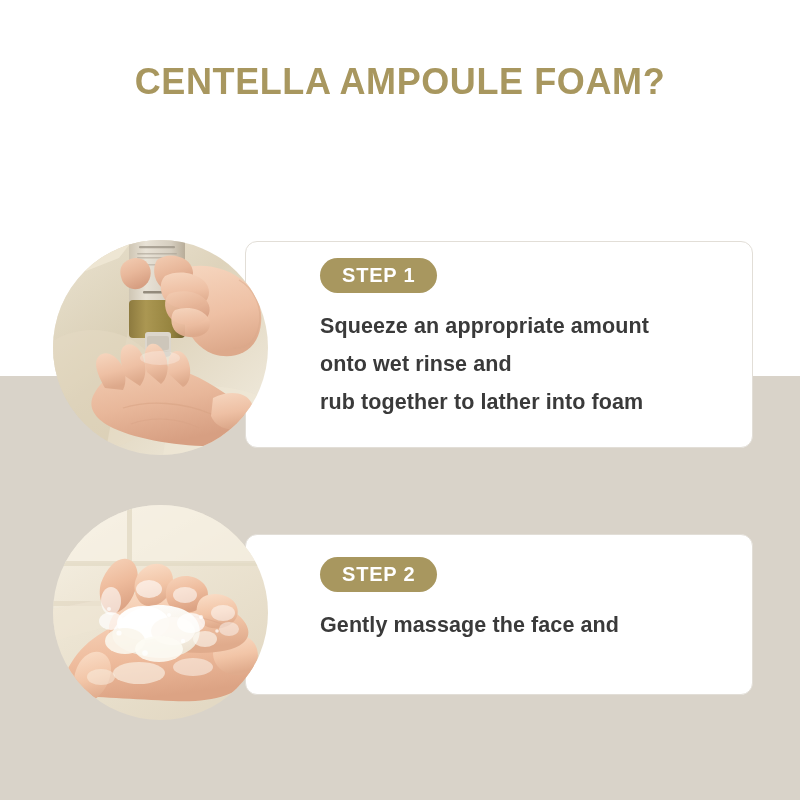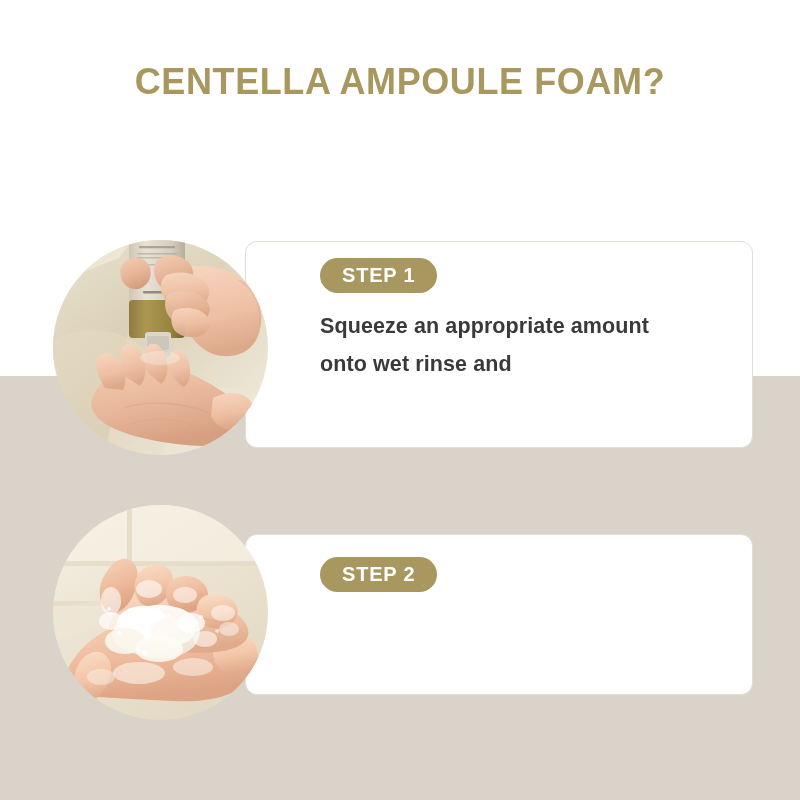--- a/index.html
+++ b/index.html
@@ -127,20 +127,21 @@
   <div class="heading">
     <span class="heading-line2">CENTELLA AMPOULE FOAM?</span>
   </div>
 
   <div class="step-card" id="card-1">
     <div class="card-inner" style="top:16px;">
       <span class="step-badge">STEP 1</span>
       <div class="step-text">
         <span class="tline">Squeeze an appropriate amount</span>
         <span class="tline">onto wet rinse and</span>
+        <span class="tline">rub together to lather into foam</span>
       </div>
     </div>
   </div>
 
   <div class="photo-circle" id="photo-1">
     <svg viewBox="0 0 215 215" xmlns="http://www.w3.org/2000/svg">
       <defs>
         <linearGradient id="p1bg" x1="0" y1="0" x2="1" y2="1">
           <stop offset="0%" stop-color="#efe9db"></stop>
           <stop offset="45%" stop-color="#ded3bb"></stop>
@@ -225,20 +226,21 @@
       </g>
 
       <ellipse cx="107" cy="118" rx="20" ry="7" fill="#ffffff" opacity="0.28"></ellipse>
     </svg>
   </div>
 
   <div class="step-card" id="card-2">
     <div class="card-inner" style="top:22px;">
       <span class="step-badge">STEP 2</span>
       <div class="step-text">
+        <span class="tline">Gently massage the face and</span>
       </div>
     </div>
   </div>
 
   <div class="photo-circle" id="photo-2">
     <svg viewBox="0 0 215 215" xmlns="http://www.w3.org/2000/svg">
       <defs>
         <linearGradient id="p2bg" x1="0" y1="0" x2="0.6" y2="1">
           <stop offset="0%" stop-color="#f7f2e6"></stop>
           <stop offset="50%" stop-color="#ece4d2"></stop>

